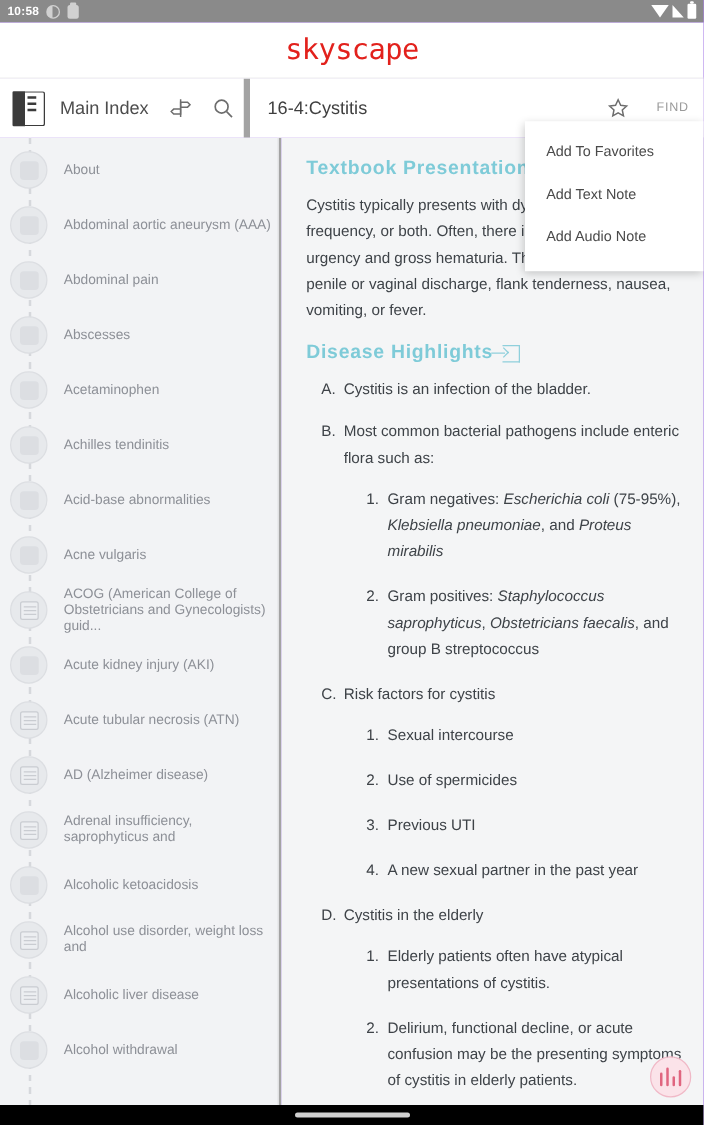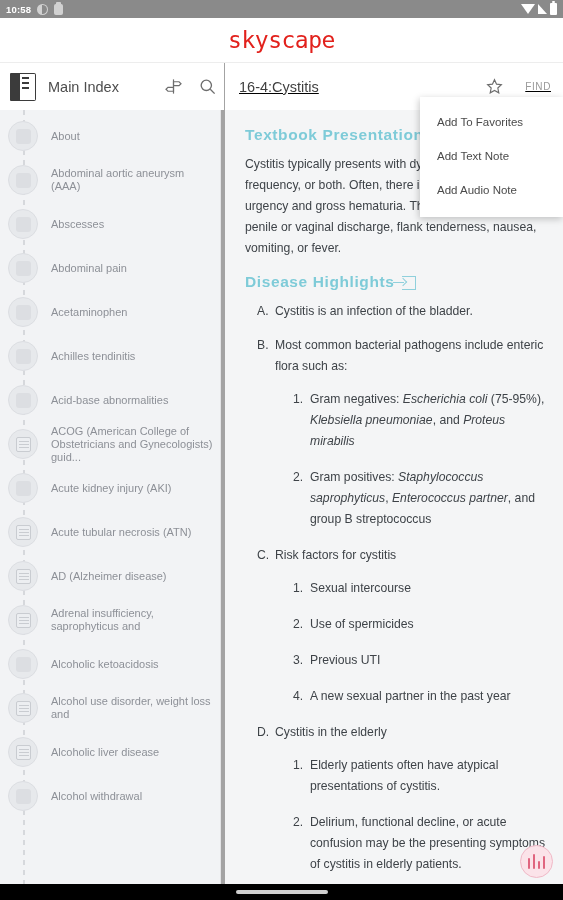--- a/index.html
+++ b/index.html
@@ -37,43 +37,43 @@
     border-bottom: 1px solid #ededed;
   }
   .brand-logo {
     color: #e2211c; font-size: 23px; letter-spacing: -0.5px;
     font-family: "DejaVu Sans Mono", monospace; font-weight: 400;
   }
 
   
   .toolbar { height: 47px; display: flex; align-items: stretch; background:#fff; position: relative; z-index: 5;}
   .tb-left {
-    width: 225px; display:flex; align-items:center; gap: 0px;
-    border-right: 1px solid #a3a3a3; background:#fff; padding-left: 10px;
-  }
-  .tb-right { flex: 1; display:flex; align-items:center; background:#fff; padding: 0 12px 0 14px; text-decoration: underline; }
+    width: 200px; display:flex; align-items:center; gap: 0px;
+    border-right: 5px solid #a3a3a3; background:#fff; padding-left: 10px;
+  }
+  .tb-right { flex: 1; display:flex; align-items:center; background:#fff; padding: 0 12px 0 14px; }
 
   .book-icon { width: 26px; height: 30px; position: relative; flex: 0 0 auto; margin-right: 12px;}
   .book-icon .spine { position:absolute; left:0; top:1px; width:10px; height:28px; background:#3b3b3b; border-radius:1px 0 0 1px;}
   .book-icon .page { position:absolute; left:10px; top:1px; width:16px; height:28px; background:#fff; border:1.4px solid #3b3b3b; border-left:none; border-radius:0 2px 2px 0;}
   .book-icon .page::after{content:"";position:absolute;left:2px;top:3px;width:7px;height:2px;background:#3b3b3b;box-shadow:0 5px 0 #3b3b3b,0 10px 0 #3b3b3b;}
 
   .tb-title { font-size: 14.5px; color: #4d4d4d; flex: 1; }
   .tb-icon-btn { width: 34px; height: 34px; display:flex; align-items:center; justify-content:center; color:#6d6d6d; }
 
   .doc-title { font-size: 14.5px; color: #3f3f3f; flex: 1; }
   .find-label { font-size: 10px; color: #9a9a9a; letter-spacing: .6px; margin-left: 14px; }
 
   
   .body-split { display:flex; height: 790px; }
 
   
   .sidebar {
     width: 225px; background: #f2f3f5; position: relative; overflow: hidden;
-    border-right: 4px solid #a3a3a3; padding-top: 4px;
+    border-right: 2px solid #a3a3a3; padding-top: 4px;
   }
   .timeline { position:absolute; left: 23px; top: 0; bottom: 0; width: 2px;
               background: repeating-linear-gradient(to bottom,#d6d8dc 0 5px,transparent 5px 10px); }
   .sb-item { display:flex; align-items:center; height: 44px; position: relative; padding-left: 8px; }
   .sb-bullet {
     width: 30px; height: 30px; border-radius: 50%; background: #e7e9ec;
     border: 1px solid #dcdee2; flex: 0 0 auto; position: relative; z-index: 2;
     display:flex; align-items:center; justify-content:center;
   }
   .bullet-plain { width:15px;height:15px;background:#dcdee2;border-radius:3px; }
@@ -210,45 +210,51 @@
           <div class="sb-item">
             <span class="sb-bullet">
               <span class="bullet-plain"></span>
             </span>
             <span class="sb-label">Abdominal aortic aneurysm (AAA)</span>
           </div>
           <div class="sb-item">
             <span class="sb-bullet">
               <span class="bullet-plain"></span>
             </span>
+            <span class="sb-label">Abdominal pain</span>
+          </div>
+          <div class="sb-item">
+            <span class="sb-bullet">
+              <span class="bullet-plain"></span>
+            </span>
             <span class="sb-label">Abscesses</span>
           </div>
           <div class="sb-item">
             <span class="sb-bullet">
               <span class="bullet-plain"></span>
             </span>
-            <span class="sb-label">Abdominal pain</span>
-          </div>
-          <div class="sb-item">
-            <span class="sb-bullet">
-              <span class="bullet-plain"></span>
-            </span>
             <span class="sb-label">Acetaminophen</span>
           </div>
           <div class="sb-item">
             <span class="sb-bullet">
               <span class="bullet-plain"></span>
             </span>
             <span class="sb-label">Achilles tendinitis</span>
           </div>
           <div class="sb-item">
             <span class="sb-bullet">
               <span class="bullet-plain"></span>
             </span>
             <span class="sb-label">Acid-base abnormalities</span>
+          </div>
+          <div class="sb-item">
+            <span class="sb-bullet">
+              <span class="bullet-plain"></span>
+            </span>
+            <span class="sb-label">Acne vulgaris</span>
           </div>
           <div class="sb-item">
             <span class="sb-bullet">
               <span class="bullet-doc"></span>
             </span>
             <span class="sb-label">ACOG (American College of Obstetricians and Gynecologists) guid...</span>
           </div>
           <div class="sb-item">
             <span class="sb-bullet">
               <span class="bullet-plain"></span>
@@ -313,21 +319,21 @@
 
         <h2 class="section">
           <span>Disease Highlights</span>
           <span class="jump-ico"></span>
         </h2>
 
         <ol class="alpha" id="highlights-list">
             <li><span class="mk">A.</span><span>Cystitis is an infection of the bladder.</span></li>
             <li><span class="mk">B.</span><span>Most common bacterial pathogens include enteric flora such as:</span><ol class="num">
                 <li><span class="mk">1.</span><span>Gram negatives: <i>Escherichia coli</i> (75-95%), <i>Klebsiella pneumoniae</i>, and <i>Proteus mirabilis</i></span></li>
-                <li><span class="mk">2.</span><span>Gram positives: <i>Staphylococcus saprophyticus</i>, <i>Enterococcus partner</i>, and group B streptococcus</span></li>
+                <li><span class="mk">2.</span><span>Gram positives: <i>Staphylococcus saprophyticus</i>, <i>Obstetricians faecalis</i>, and group B streptococcus</span></li>
               </ol></li>
             <li><span class="mk">C.</span><span>Risk factors for cystitis</span><ol class="num">
                 <li><span class="mk">1.</span><span>Sexual intercourse</span></li>
                 <li><span class="mk">2.</span><span>Use of spermicides</span></li>
                 <li><span class="mk">3.</span><span>Previous UTI</span></li>
                 <li><span class="mk">4.</span><span>A new sexual partner in the past year</span></li>
               </ol></li>
             <li><span class="mk">D.</span><span>Cystitis in the elderly</span><ol class="num">
                 <li><span class="mk">1.</span><span>Elderly patients often have atypical presentations of cystitis.</span></li>
                 <li><span class="mk">2.</span><span>Delirium, functional decline, or acute confusion may be the presenting symptoms of cystitis in elderly patients.</span></li>

